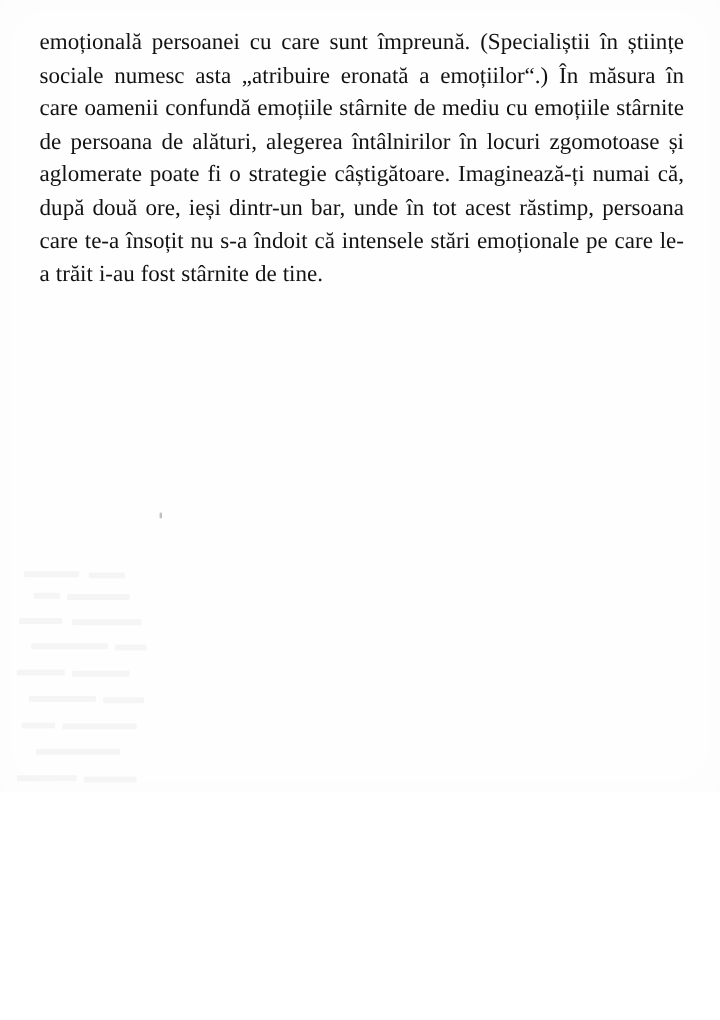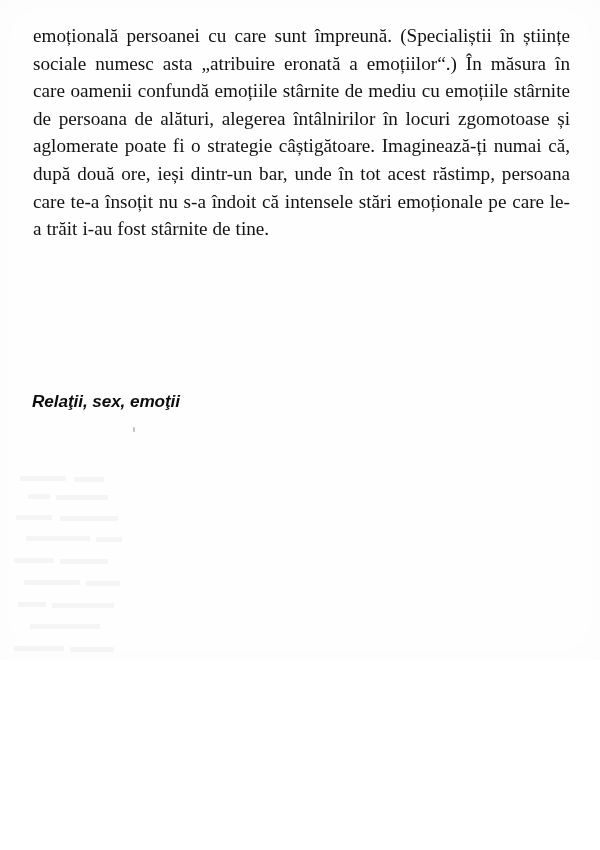--- a/index.html
+++ b/index.html
@@ -122,15 +122,14 @@
     <div class="gl" style="left:42px;  top:309px; width:58px; height:5px;"></div>
     <div class="gl" style="left:24px;  top:330px; width:64px; height:5px;"></div>
   </div>
 
   <div class="speck" aria-hidden="true"></div>
 
   <div class="text-block">
     <p class="body-par">emoțională persoanei cu care sunt împreună. (Specialiștii în științe sociale numesc asta „atribuire eronată a emoțiilor“.) În măsura în care oamenii confundă emoțiile stârnite de mediu cu emoțiile stârnite de persoana de alături, alegerea întâlnirilor în locuri zgomotoase și aglomerate poate fi o strategie câștigătoare. Imaginează-ți numai că, după două ore, ieși dintr-un bar, unde în tot acest răstimp, persoana care te-a însoțit nu s-a îndoit că intensele stări emoționale pe care le-a trăit i-au fost stârnite de tine.</p>
   </div>
 
-  <p class="subheading">Relaţii, sex, emoţii</p>
 
 </div>
 
 </body></html>

